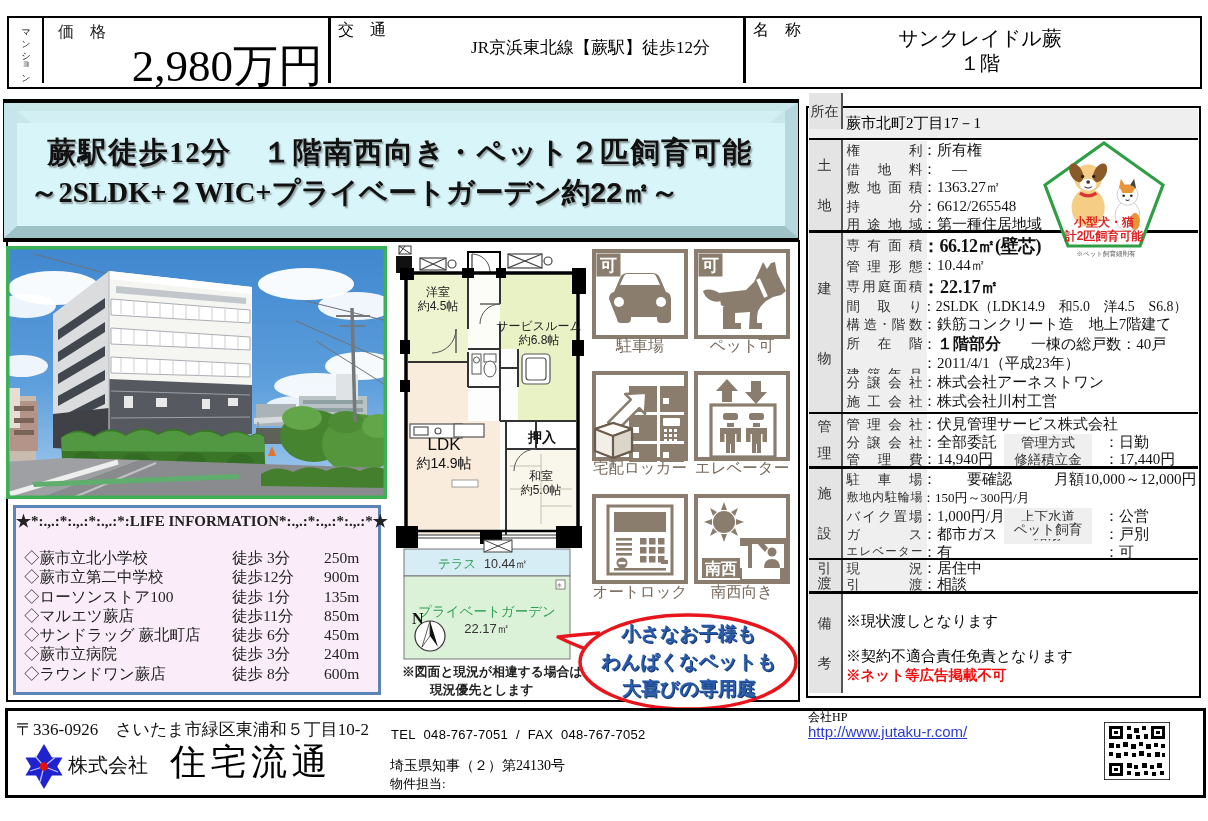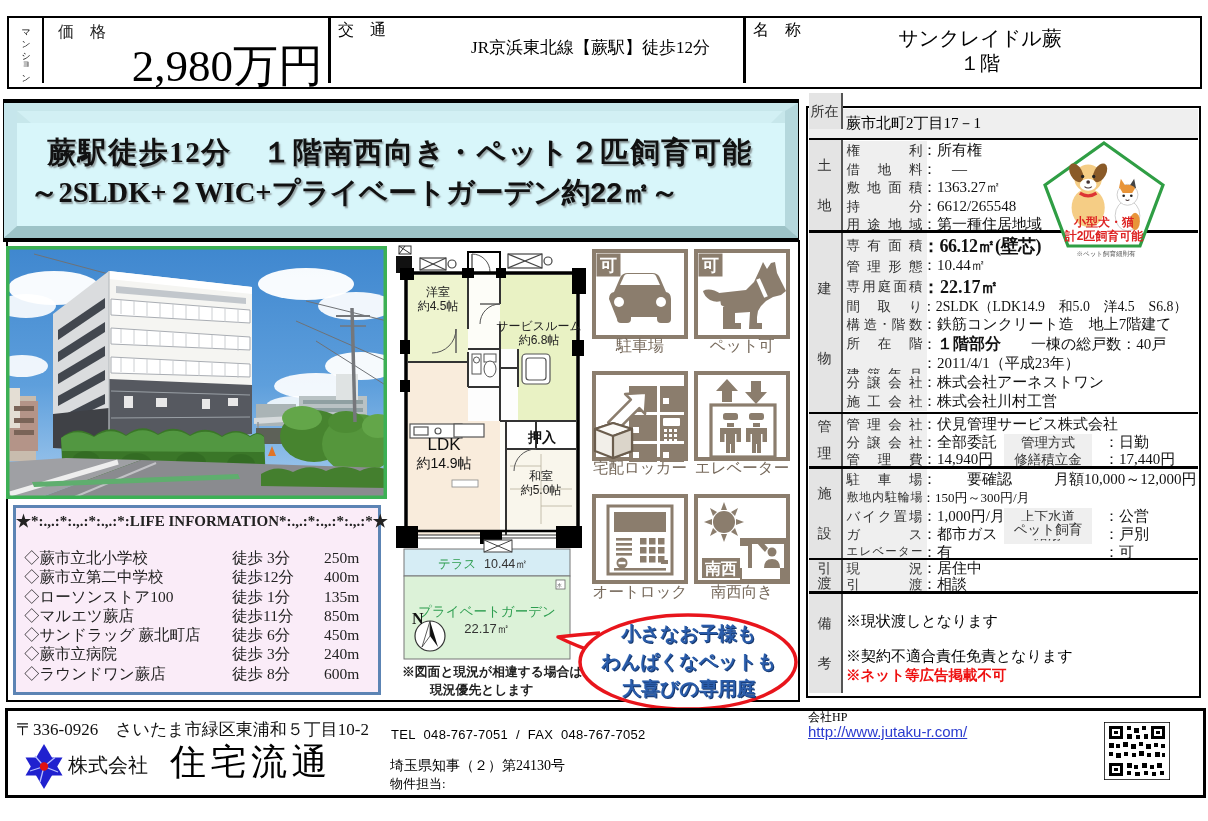--- a/index.html
+++ b/index.html
@@ -217,21 +217,21 @@
 
   <rect x="1.75" y="1.75" width="377.5" height="249.5" fill="none" stroke="#3cb054" stroke-width="3.5"></rect>
 </svg>
 
 <div class="abs" style="left:13px;top:505px;width:362px;height:184px;border:3px solid #5c84b4;background:#faecf8;"></div>
 
 <div class="abs serif" style="left:16px;top:512px;width:358px;text-align:center;font-size:15px;font-weight:bold;color:#222;white-space:nowrap;font-family:Liberation Serif, serif;">★*:.,.:*:.,.:*:.,.:*:LIFE INFORMATION*:.,.:*:.,.:*:.,.:*★</div>
 
 <div class="abs serif" style="left:24px;top:548px;width:345px;font-size:15.5px;line-height:19.3px;color:#222;">
   <div>◇蕨市立北小学校<span style="position:absolute;left:208px;">徒歩 3分</span><span style="position:absolute;left:300px;">250m</span></div>
-  <div>◇蕨市立第二中学校<span style="position:absolute;left:208px;">徒歩12分</span><span style="position:absolute;left:300px;">400m</span></div>
+  <div>◇蕨市立第二中学校<span style="position:absolute;left:208px;">徒歩12分</span><span style="position:absolute;left:300px;">900m</span></div>
   <div>◇ローソンストア100<span style="position:absolute;left:208px;">徒歩 1分</span><span style="position:absolute;left:300px;">135m</span></div>
   <div>◇マルエツ蕨店<span style="position:absolute;left:208px;">徒歩11分</span><span style="position:absolute;left:300px;">850m</span></div>
   <div>◇サンドラッグ 蕨北町店<span style="position:absolute;left:208px;">徒歩 6分</span><span style="position:absolute;left:300px;">450m</span></div>
   <div>◇蕨市立病院<span style="position:absolute;left:208px;">徒歩 3分</span><span style="position:absolute;left:300px;">240m</span></div>
   <div>◇ラウンドワン蕨店<span style="position:absolute;left:208px;">徒歩 8分</span><span style="position:absolute;left:300px;">600m</span></div>
 </div>
 
 <svg class="abs" style="left:396px;top:244px;" width="192" height="452" viewBox="0 0 192 452">
 
   <g>

